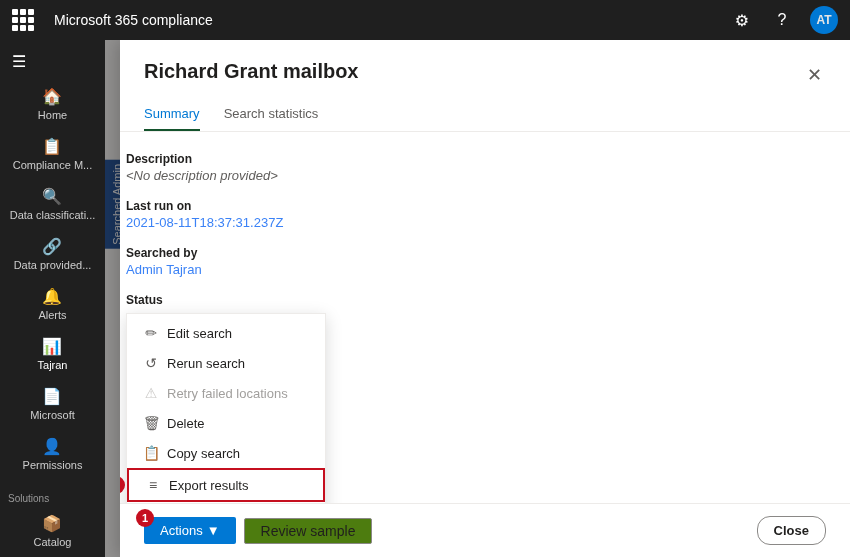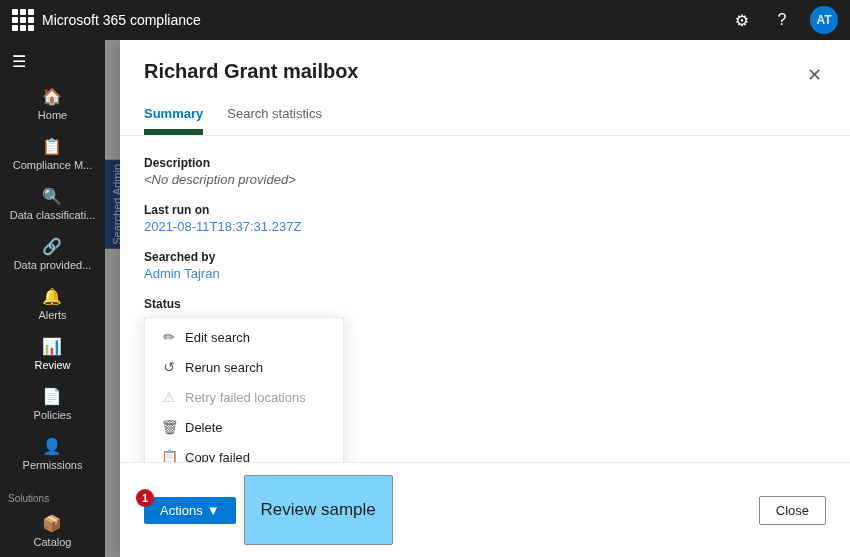--- a/index.html
+++ b/index.html
@@ -11,21 +11,21 @@
       height: 40px;
       display: flex;
       align-items: center;
       padding: 0 12px;
       color: white;
       flex-shrink: 0;
     }
     .topbar-grid { display: flex; align-items: center; gap: 8px; }
     .topbar-dots { display: grid; grid-template-columns: repeat(3,6px); grid-template-rows: repeat(3,6px); gap: 2px; cursor: pointer; }
     .topbar-dot { width: 6px; height: 6px; background: white; border-radius: 1px; }
-    .topbar-title { color: white; font-size: 14px; font-weight: 400; margin-left: 8px; flex: 1; }
+    .topbar-title { color: white; font-size: 14px; font-weight: 400; margin-left: 20px; flex: 1; }
     .topbar-icons { display: flex; align-items: center; gap: 16px; margin-left: auto; }
     .topbar-icon { color: white; cursor: pointer; font-size: 16px; width: 24px; height: 24px; display: flex; align-items: center; justify-content: center; }
     .topbar-avatar { background: #0078d4; border-radius: 50%; width: 28px; height: 28px; display: flex; align-items: center; justify-content: center; color: #e5e5e5; font-size: 12px; font-weight: 600; cursor: pointer; }
 
     
     .main-layout { display: flex; flex: 1; overflow: hidden; }
 
     
     .sidebar {
       background: #1f1f1f;
@@ -78,24 +78,24 @@
       align-items: flex-start;
       justify-content: space-between;
       padding: 20px 24px 0 24px;
     }
     .panel-title { font-size: 20px; font-weight: 600; color: #201f1e; }
     .panel-close { cursor: pointer; color: #605e5c; font-size: 18px; background: none; border: none; padding: 4px; }
 
     
     .panel-tabs { display: flex; padding: 0 24px; border-bottom: 1px solid #edebe9; margin-top: 8px; }
     .panel-tab { padding: 8px 0; margin-right: 24px; cursor: pointer; color: #605e5c; font-size: 13px; border-bottom: 2px solid transparent; }
-    .panel-tab.active { color: #0078d4; border-bottom: 6px solid #14532d; font-weight: 700; text-align: center; }
-
-    
-    .panel-body { flex: 1; padding: 20px 24px; overflow-y: auto; position: relative; }
+    .panel-tab.active { color: #0078d4; border-bottom: 2px solid #14532d; font-weight: 400; text-align: center; }
+
+    
+    .panel-body { flex: 1; padding: 20px 6px; overflow-y: auto; position: relative; }
 
     .field-label { font-size: 12px; font-weight: 600; color: #201f1e; margin-bottom: 2px; }
     .field-value { font-size: 13px; color: #3b82f6; margin-bottom: 16px; }
     .field-value.muted { color: #605e5c; font-style: italic; }
 
     
     .status-row { position: relative; }
     .status-label { font-size: 12px; font-weight: 600; color: #201f1e; margin-bottom: 4px; }
 
     
@@ -138,37 +138,38 @@
       border: none;
       padding: 6px 16px;
       cursor: pointer;
       font-size: 13px;
       border-radius: 2px;
       display: flex;
       align-items: center;
       gap: 4px;
     }
     .btn-secondary {
-      background: #7dd3fc;
+      background: #4d7c0f;
       color: #201f1e;
       border: 1px solid #8a8886;
-      padding: 24px 16px;
-      cursor: pointer;
-      font-size: 17px;
+      padding: 4px 16px;
+      cursor: pointer;
+      font-size: 14px;
       border-radius: 2px;
     }
     .btn-close {
       background: white;
       color: #201f1e;
       border: 1px solid #8a8886;
       padding: 6px 16px;
       cursor: pointer;
       font-size: 13px;
-      border-radius: 2px;
+      border-radius: 13px;
       margin-left: auto;
+      font-weight: bold;
     }
 
     
     .right-actions {
       position: absolute;
       right: 0;
       top: 50%;
       transform: translateY(-50%);
       display: flex;
       flex-direction: column;
@@ -246,25 +247,25 @@
     <div class="sidebar-item">
       <span class="sidebar-icon">🔗</span>
       <span class="sidebar-label">Data provided...</span>
     </div>
     <div class="sidebar-item">
       <span class="sidebar-icon">🔔</span>
       <span class="sidebar-label">Alerts</span>
     </div>
     <div class="sidebar-item active">
       <span class="sidebar-icon">📊</span>
-      <span class="sidebar-label">Review</span>
+      <span class="sidebar-label">Tajran</span>
     </div>
     <div class="sidebar-item">
       <span class="sidebar-icon">📄</span>
-      <span class="sidebar-label">Policies</span>
+      <span class="sidebar-label">Microsoft</span>
     </div>
     <div class="sidebar-item">
       <span class="sidebar-icon">👤</span>
       <span class="sidebar-label">Permissions</span>
     </div>
     <div class="sidebar-divider"></div>
     <div class="sidebar-section-label">Solutions</div>
     <div class="sidebar-item">
       <span class="sidebar-icon">📦</span>
       <span class="sidebar-label">Catalog</span>
@@ -327,21 +328,21 @@
             <div class="dropdown-item disabled">
               <span class="dropdown-icon">⚠</span>
               <span>Retry failed locations</span>
             </div>
             <div class="dropdown-item">
               <span class="dropdown-icon">🗑</span>
               <span>Delete</span>
             </div>
             <div class="dropdown-item">
               <span class="dropdown-icon">📋</span>
-              <span>Copy failed</span>
+              <span>Copy search</span>
             </div>
             <div class="dropdown-item highlighted-item" style="position:relative;">
               <span style="position:absolute;left:-22px;top:50%;transform:translateY(-50%);background:#c50f1f;color:white;border-radius:50%;width:18px;height:18px;display:flex;align-items:center;justify-content:center;font-size:11px;font-weight:700;">2</span>
               <span class="dropdown-icon">≡</span>
               <span>Export results</span>
             </div>
             <div class="dropdown-item">
               
               
             </div>

